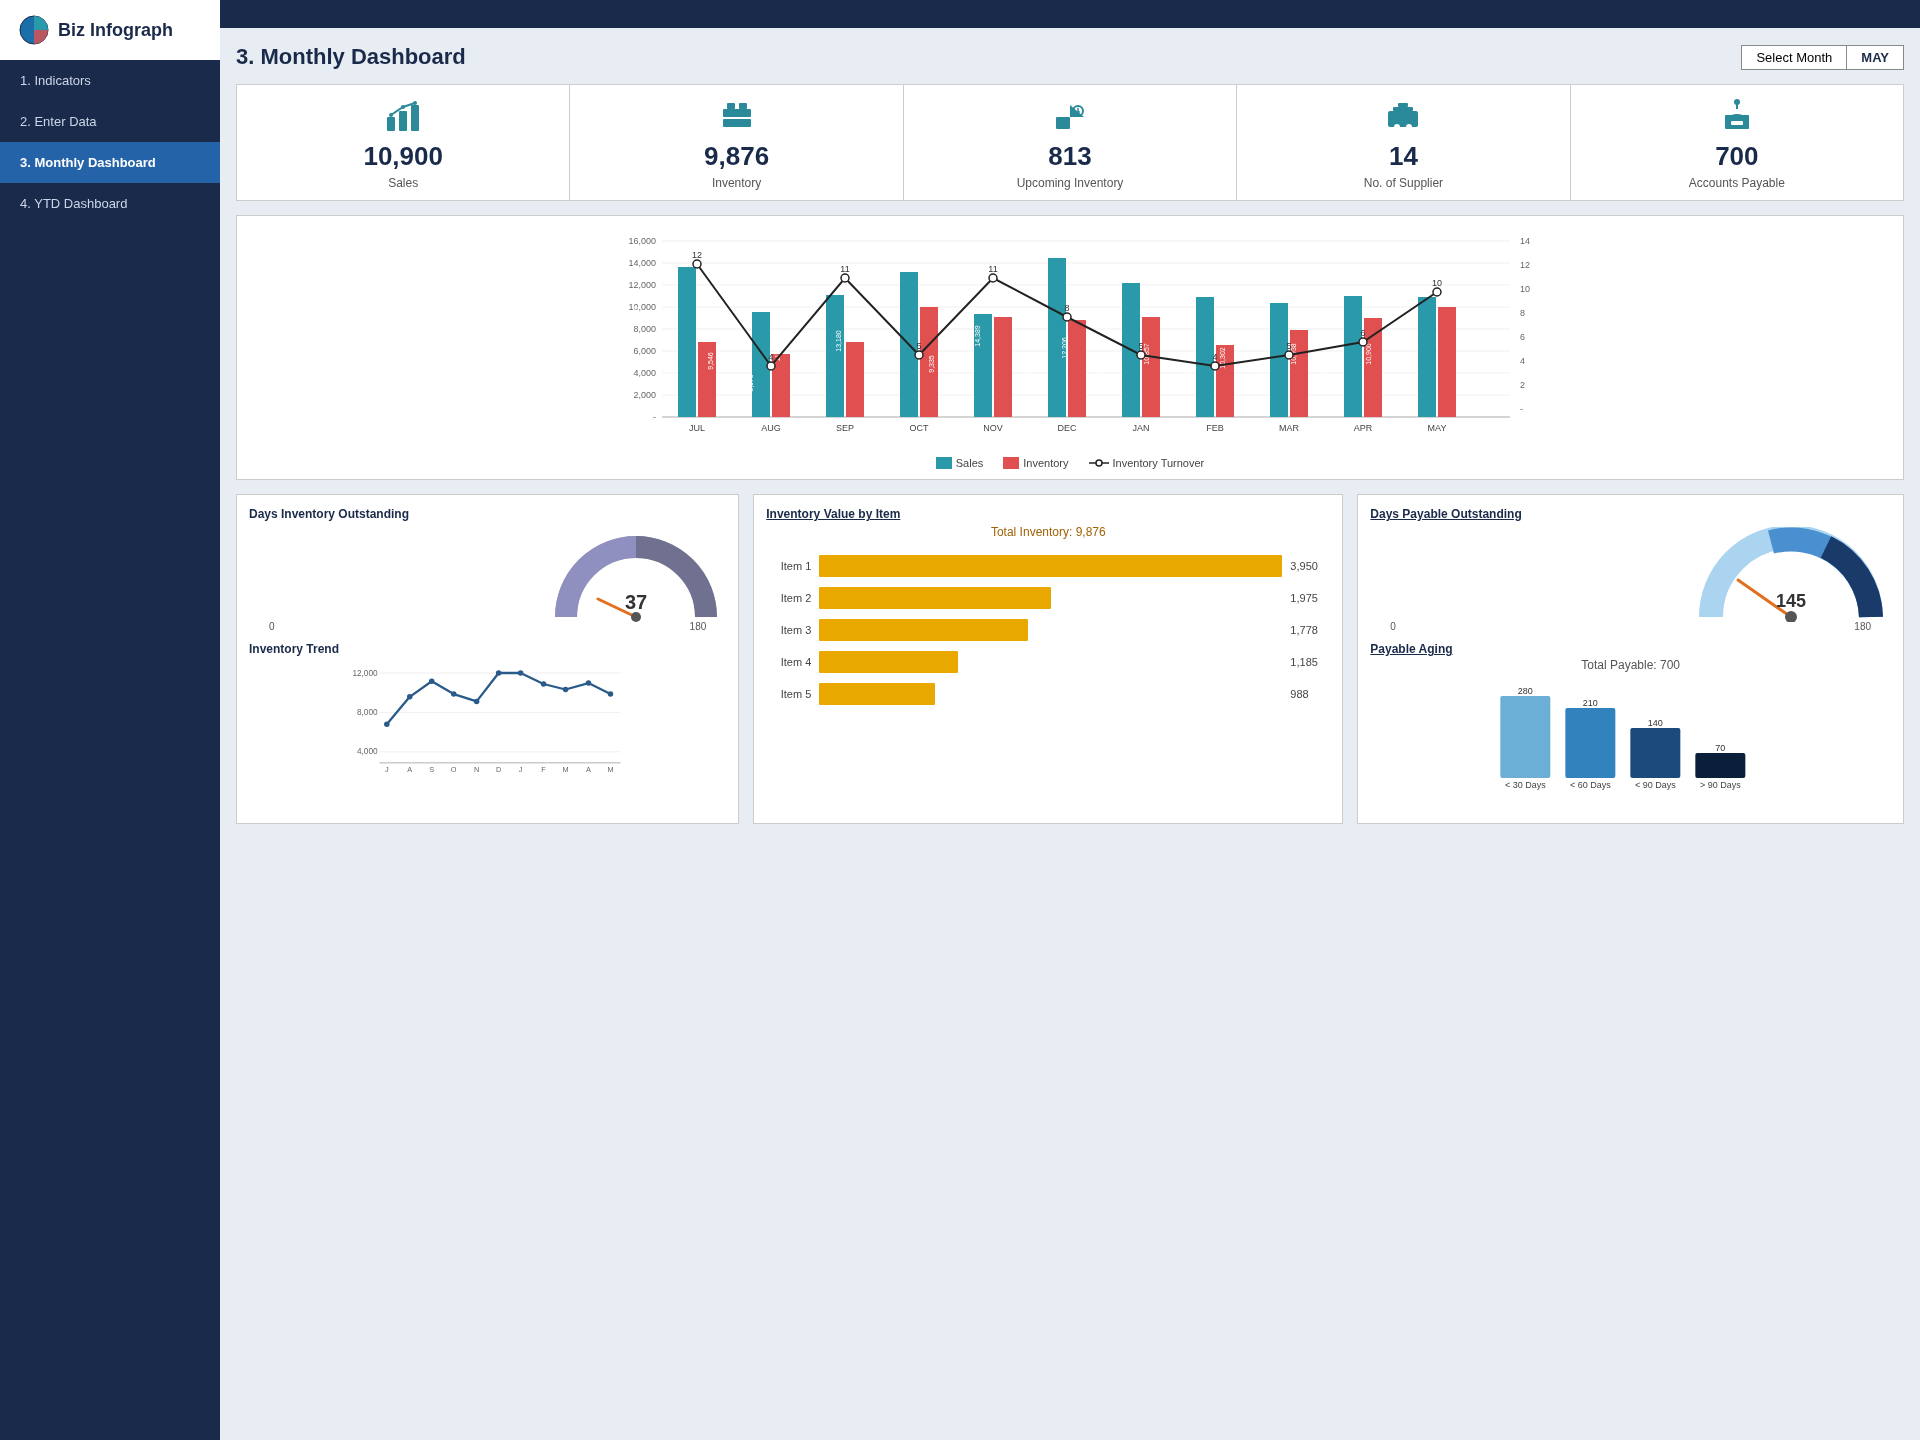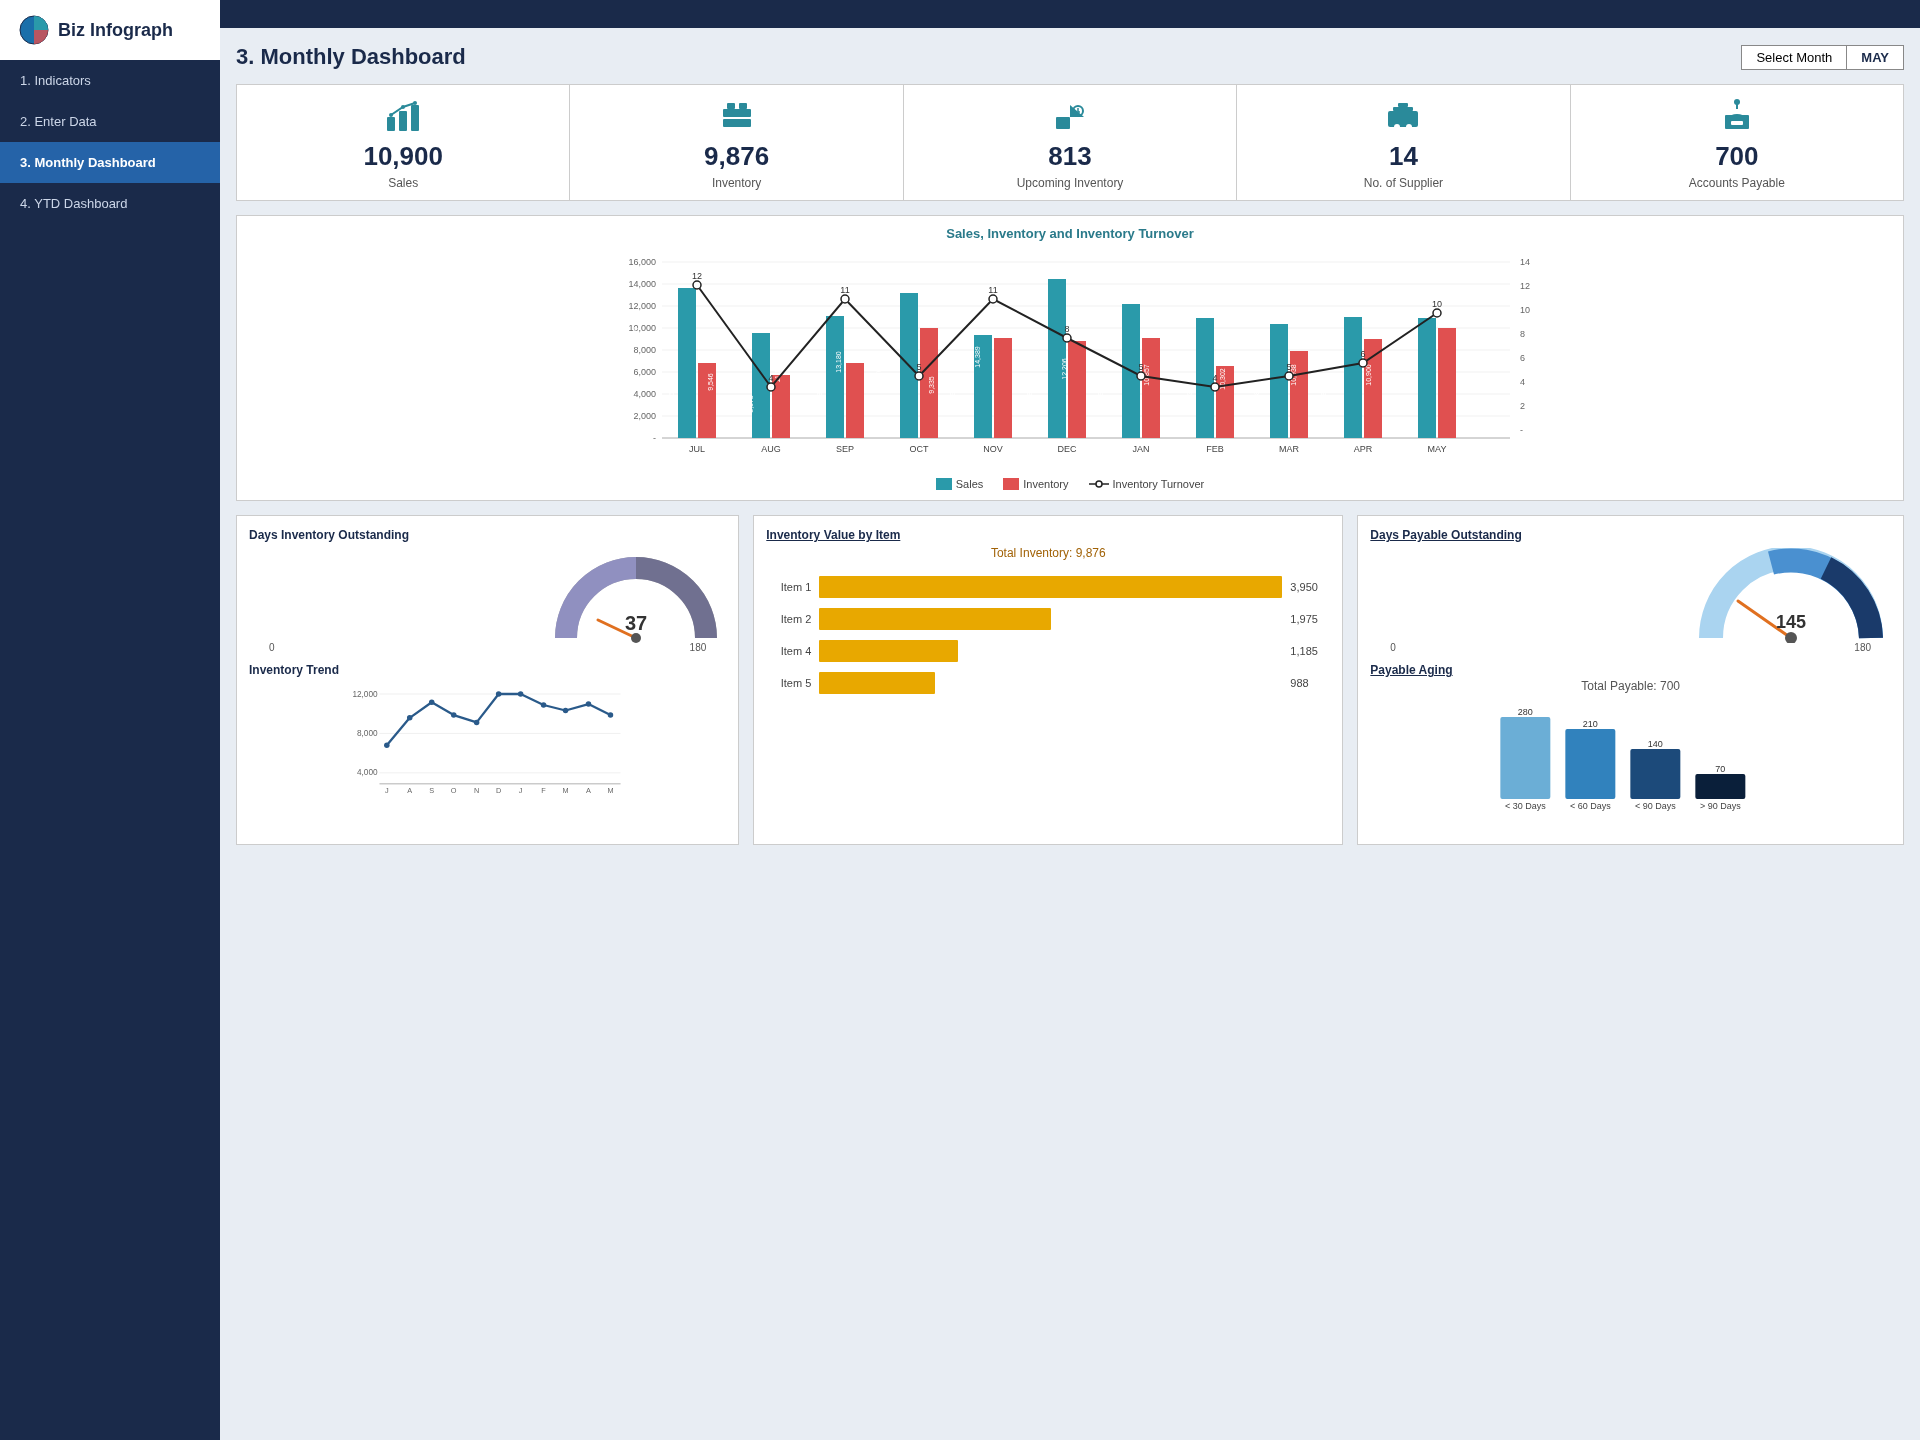--- a/index.html
+++ b/index.html
@@ -169,21 +169,20 @@
           <rect x="14" y="24" width="12" height="4" fill="white" rx="1"></rect>
           <line x1="20" y1="12" x2="20" y2="6" stroke="#2a8a9a" stroke-width="2"></line>
           <circle cx="20" cy="5" r="3" fill="#2a8a9a"></circle>
         </svg>
         <span class="kpi-value">700</span>
         <span class="kpi-label">Accounts Payable</span>
       </div>
     </div>
 
     <div id="chart-section">
-      <div id="chart-title">Sales, Inventory and Inventory Turnover</div>
       <div id="main-chart-container" style="position:relative;">
         <svg id="main-chart-svg" width="100%" height="220" viewBox="0 0 900 220">
 
           <text x="36" y="18" font-size="9" text-anchor="end" fill="#666">16,000</text>
           <text x="36" y="40" font-size="9" text-anchor="end" fill="#666">14,000</text>
           <text x="36" y="62" font-size="9" text-anchor="end" fill="#666">12,000</text>
           <text x="36" y="84" font-size="9" text-anchor="end" fill="#666">10,000</text>
           <text x="36" y="106" font-size="9" text-anchor="end" fill="#666">8,000</text>
           <text x="36" y="128" font-size="9" text-anchor="end" fill="#666">6,000</text>
           <text x="36" y="150" font-size="9" text-anchor="end" fill="#666">4,000</text>
@@ -400,20 +399,27 @@
           </div>
 
           <div class="hbar-row">
             <span class="hbar-label">Item 2</span>
             <div class="hbar-bar-wrap">
               <div class="hbar-bar" style="width:50%;"></div>
             </div>
             <span class="hbar-val">1,975</span>
           </div>
 
+          <div class="hbar-row">
+            <span class="hbar-label">Item 3</span>
+            <div class="hbar-bar-wrap">
+              <div class="hbar-bar" style="width:45%;"></div>
+            </div>
+            <span class="hbar-val">1,778</span>
+          </div>
 
           <div class="hbar-row">
             <span class="hbar-label">Item 4</span>
             <div class="hbar-bar-wrap">
               <div class="hbar-bar" style="width:30%;"></div>
             </div>
             <span class="hbar-val">1,185</span>
           </div>
 
           <div class="hbar-row">

